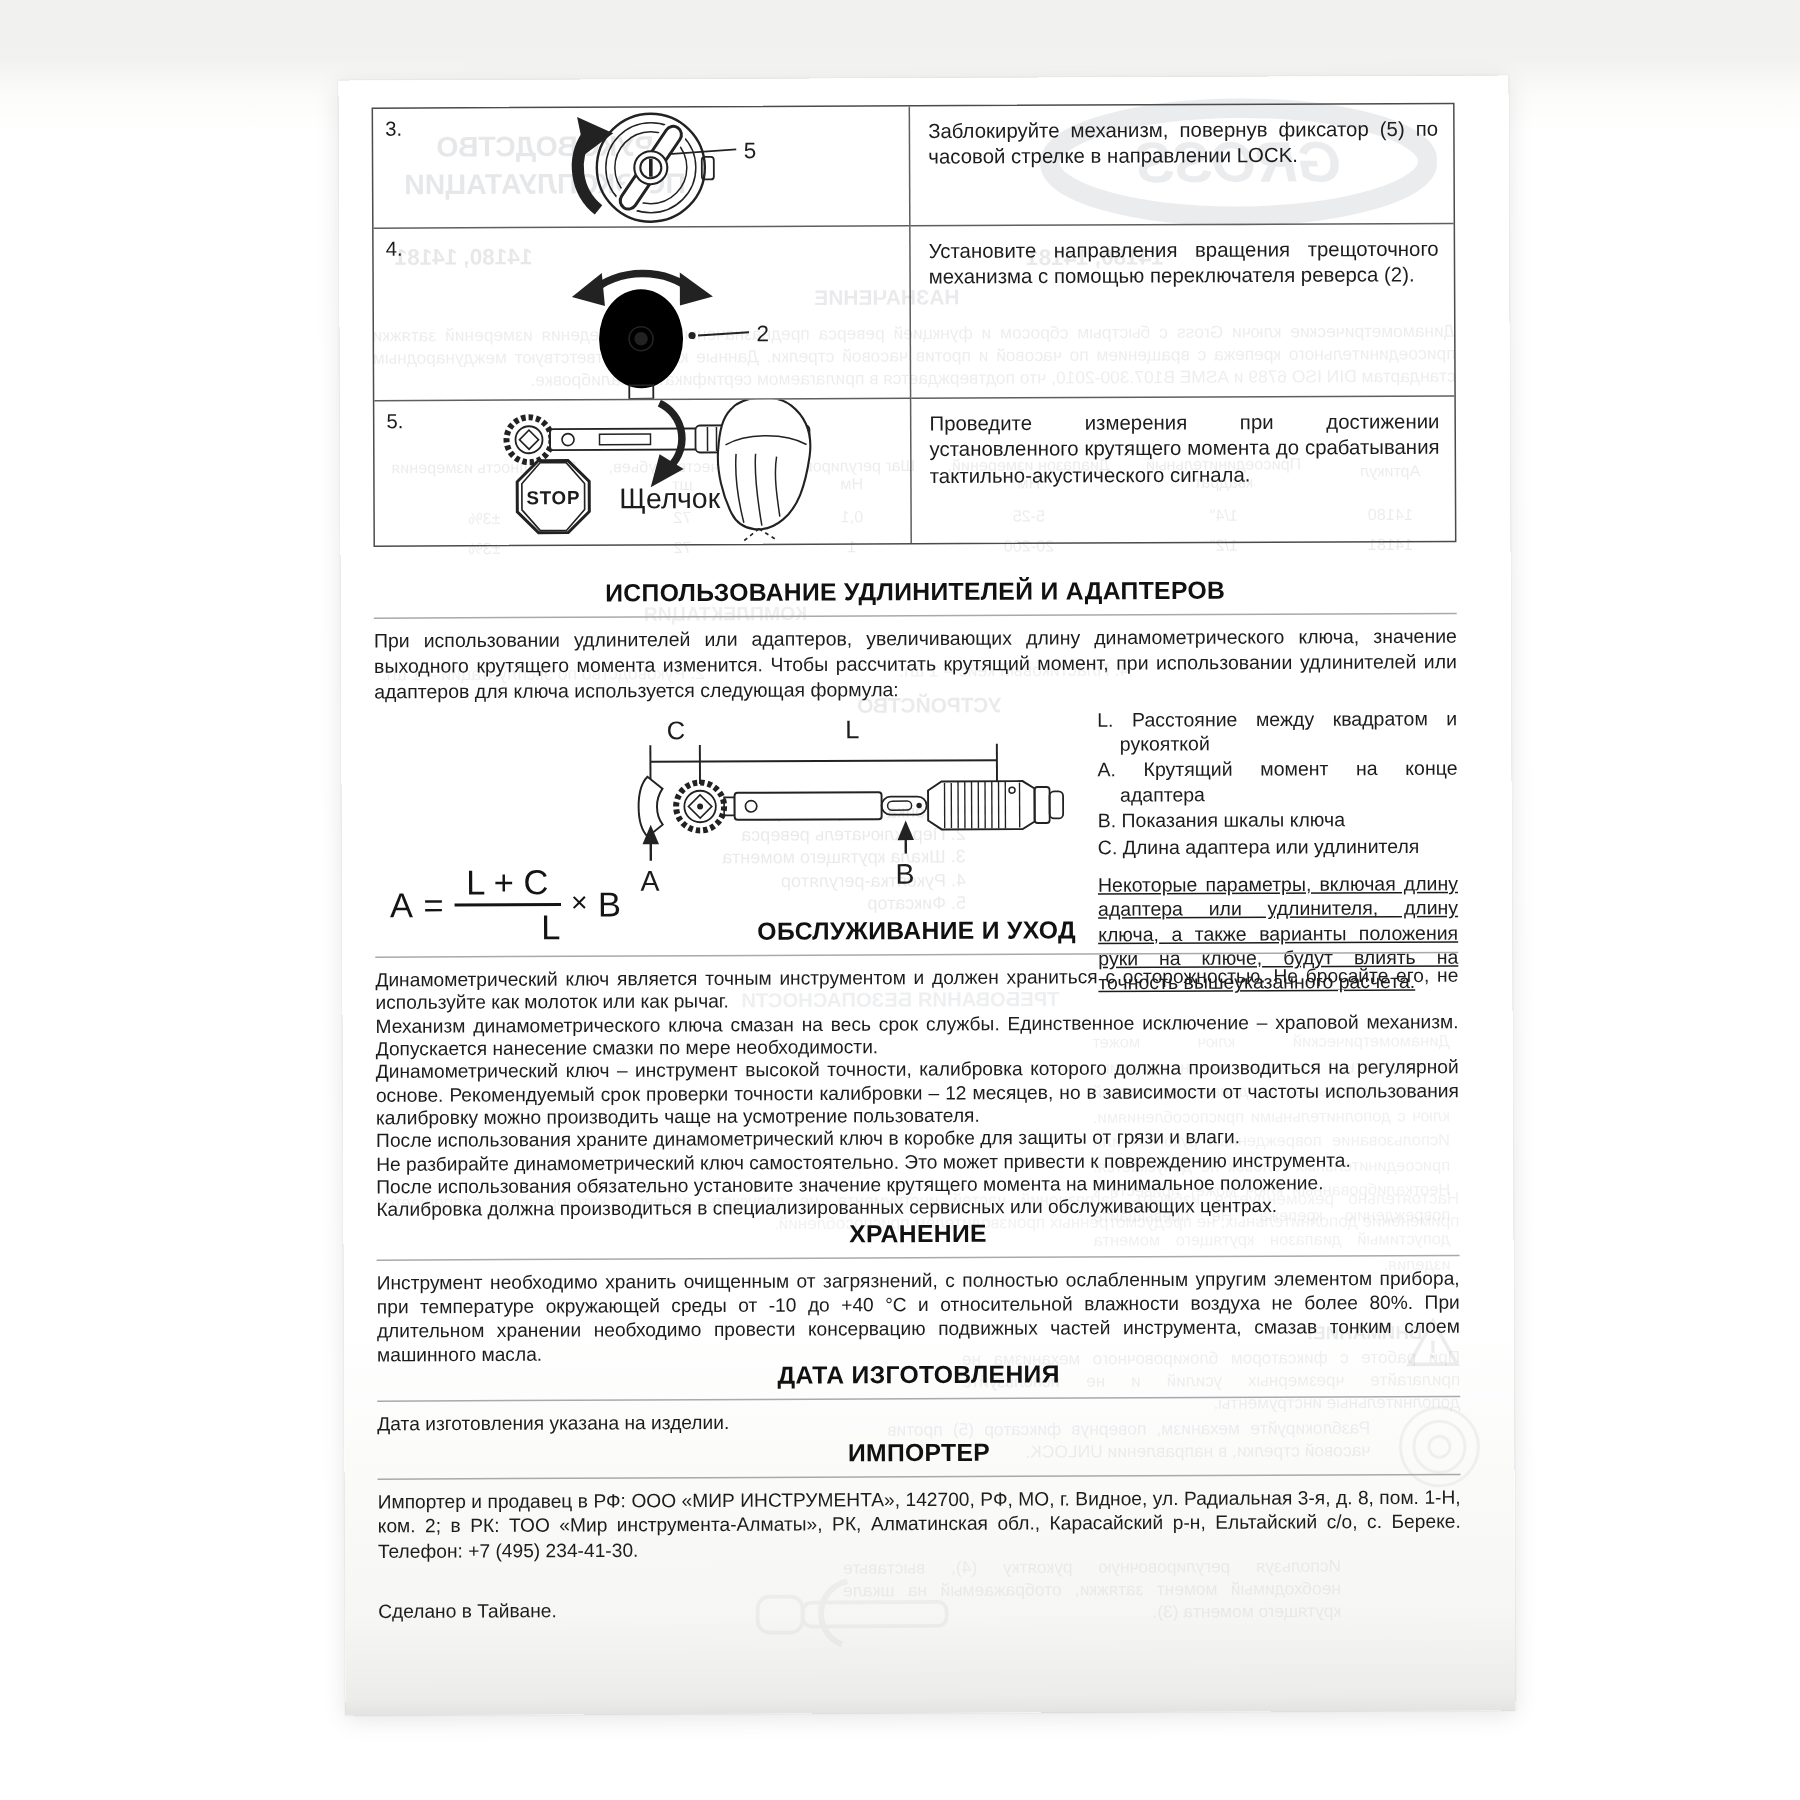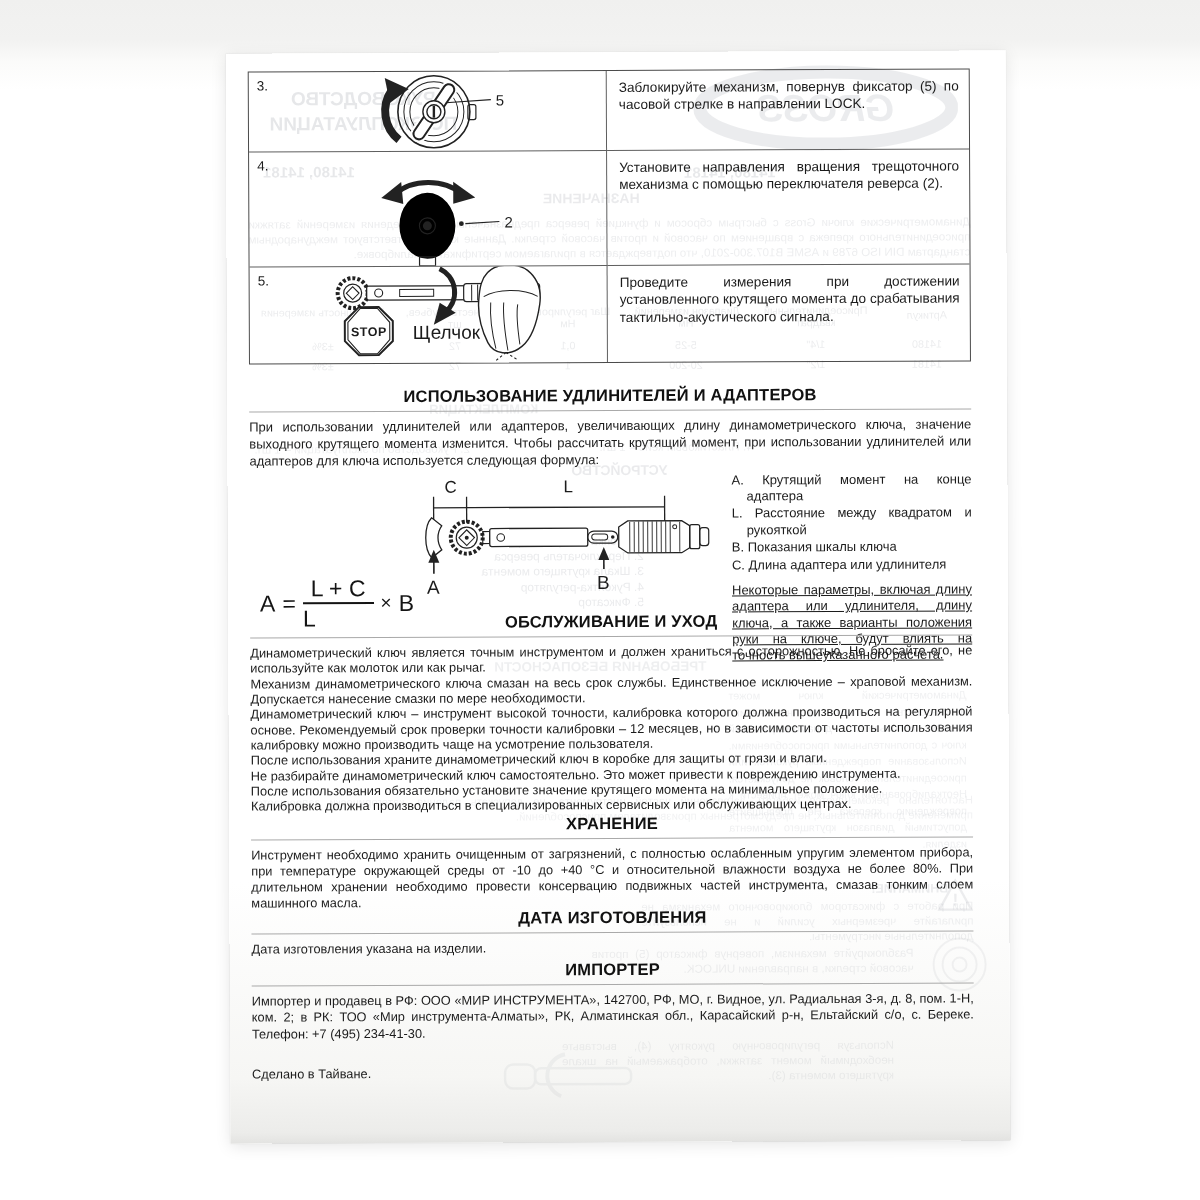--- a/index.html
+++ b/index.html
@@ -46,21 +46,21 @@
   .rule{border:0;border-top:1px solid #a9a9a9;margin:5px 0 7px 0;}
   .body-txt{font-size:12.8px;line-height:1.2;text-align:justify;margin:0;}
   .body-txt p{margin:0;}
   .twocol{display:flex;margin-top:4px;}
   .colL{width:482px;display:flex;}
   .colR{width:240px;font-size:13px;line-height:1.26;}
   .colR .leg{margin:0 0 1px 0;padding-left:15px;text-indent:-15px;text-align:justify;}
   .colR .note{margin-top:9px;text-align:justify;text-decoration:underline;}
   .formula{display:flex;align-items:center;font-size:23px;margin:54px 10px 0 10px;color:#141414;}
   .formula .sp{margin:0 7px;}
-  .frac{display:inline-flex;flex-direction:column;align-items:flex-start;line-height:1.15;}
+  .frac{display:inline-flex;flex-direction:column;align-items:flex-end;line-height:1.15;}
   .frac .fr-num{padding:0 8px 1px 8px;border-bottom:2px solid #141414;}
   .frac .fr-den{padding-top:1px;}
   .diagram{margin-top:2px;}
   .madein{margin-top:24px;}
   line,path.s,circle.s,rect.s,polyline.s{stroke:#222;fill:none;}
 </style>
 </head>
 <body>
 
 <div class="scene">
@@ -281,22 +281,22 @@
             <rect class="s" x="276" y="53" width="9" height="18" rx="3" stroke-width="1.2"></rect>
             <line x1="10" y1="98" x2="10" y2="82" stroke="#222" stroke-width="1.6"></line>
             <polygon points="10,74 4.5,87 15.5,87" fill="#222"></polygon>
             <text x="3" y="118" font-size="19" fill="#1c1c1c">A</text>
             <line x1="180" y1="94" x2="180" y2="80" stroke="#222" stroke-width="1.6"></line>
             <polygon points="180,72 174.5,85 185.5,85" fill="#222"></polygon>
             <text x="173" y="114" font-size="19" fill="#1c1c1c">B</text>
           </svg>
         </div>
         <div class="colR">
+          <p class="leg">L. Расстояние между квадратом и рукояткой</p>
           <p class="leg">A. Крутящий момент на конце адаптера</p>
-          <p class="leg">L. Расстояние между квадратом и рукояткой</p>
           <p class="leg">B. Показания шкалы ключа</p>
           <p class="leg">C. Длина адаптера или удлинителя</p>
           <p class="note">Некоторые параметры, включая длину адаптера или удлинителя, длину ключа, а также варианты положения руки на ключе, будут влиять на точность вышеуказанного расчета.</p>
         </div>
       </div>
     </div>
 
     <div class="sec" style="top:560px;">
       <h2>ОБСЛУЖИВАНИЕ И УХОД</h2>
       <hr class="rule">

